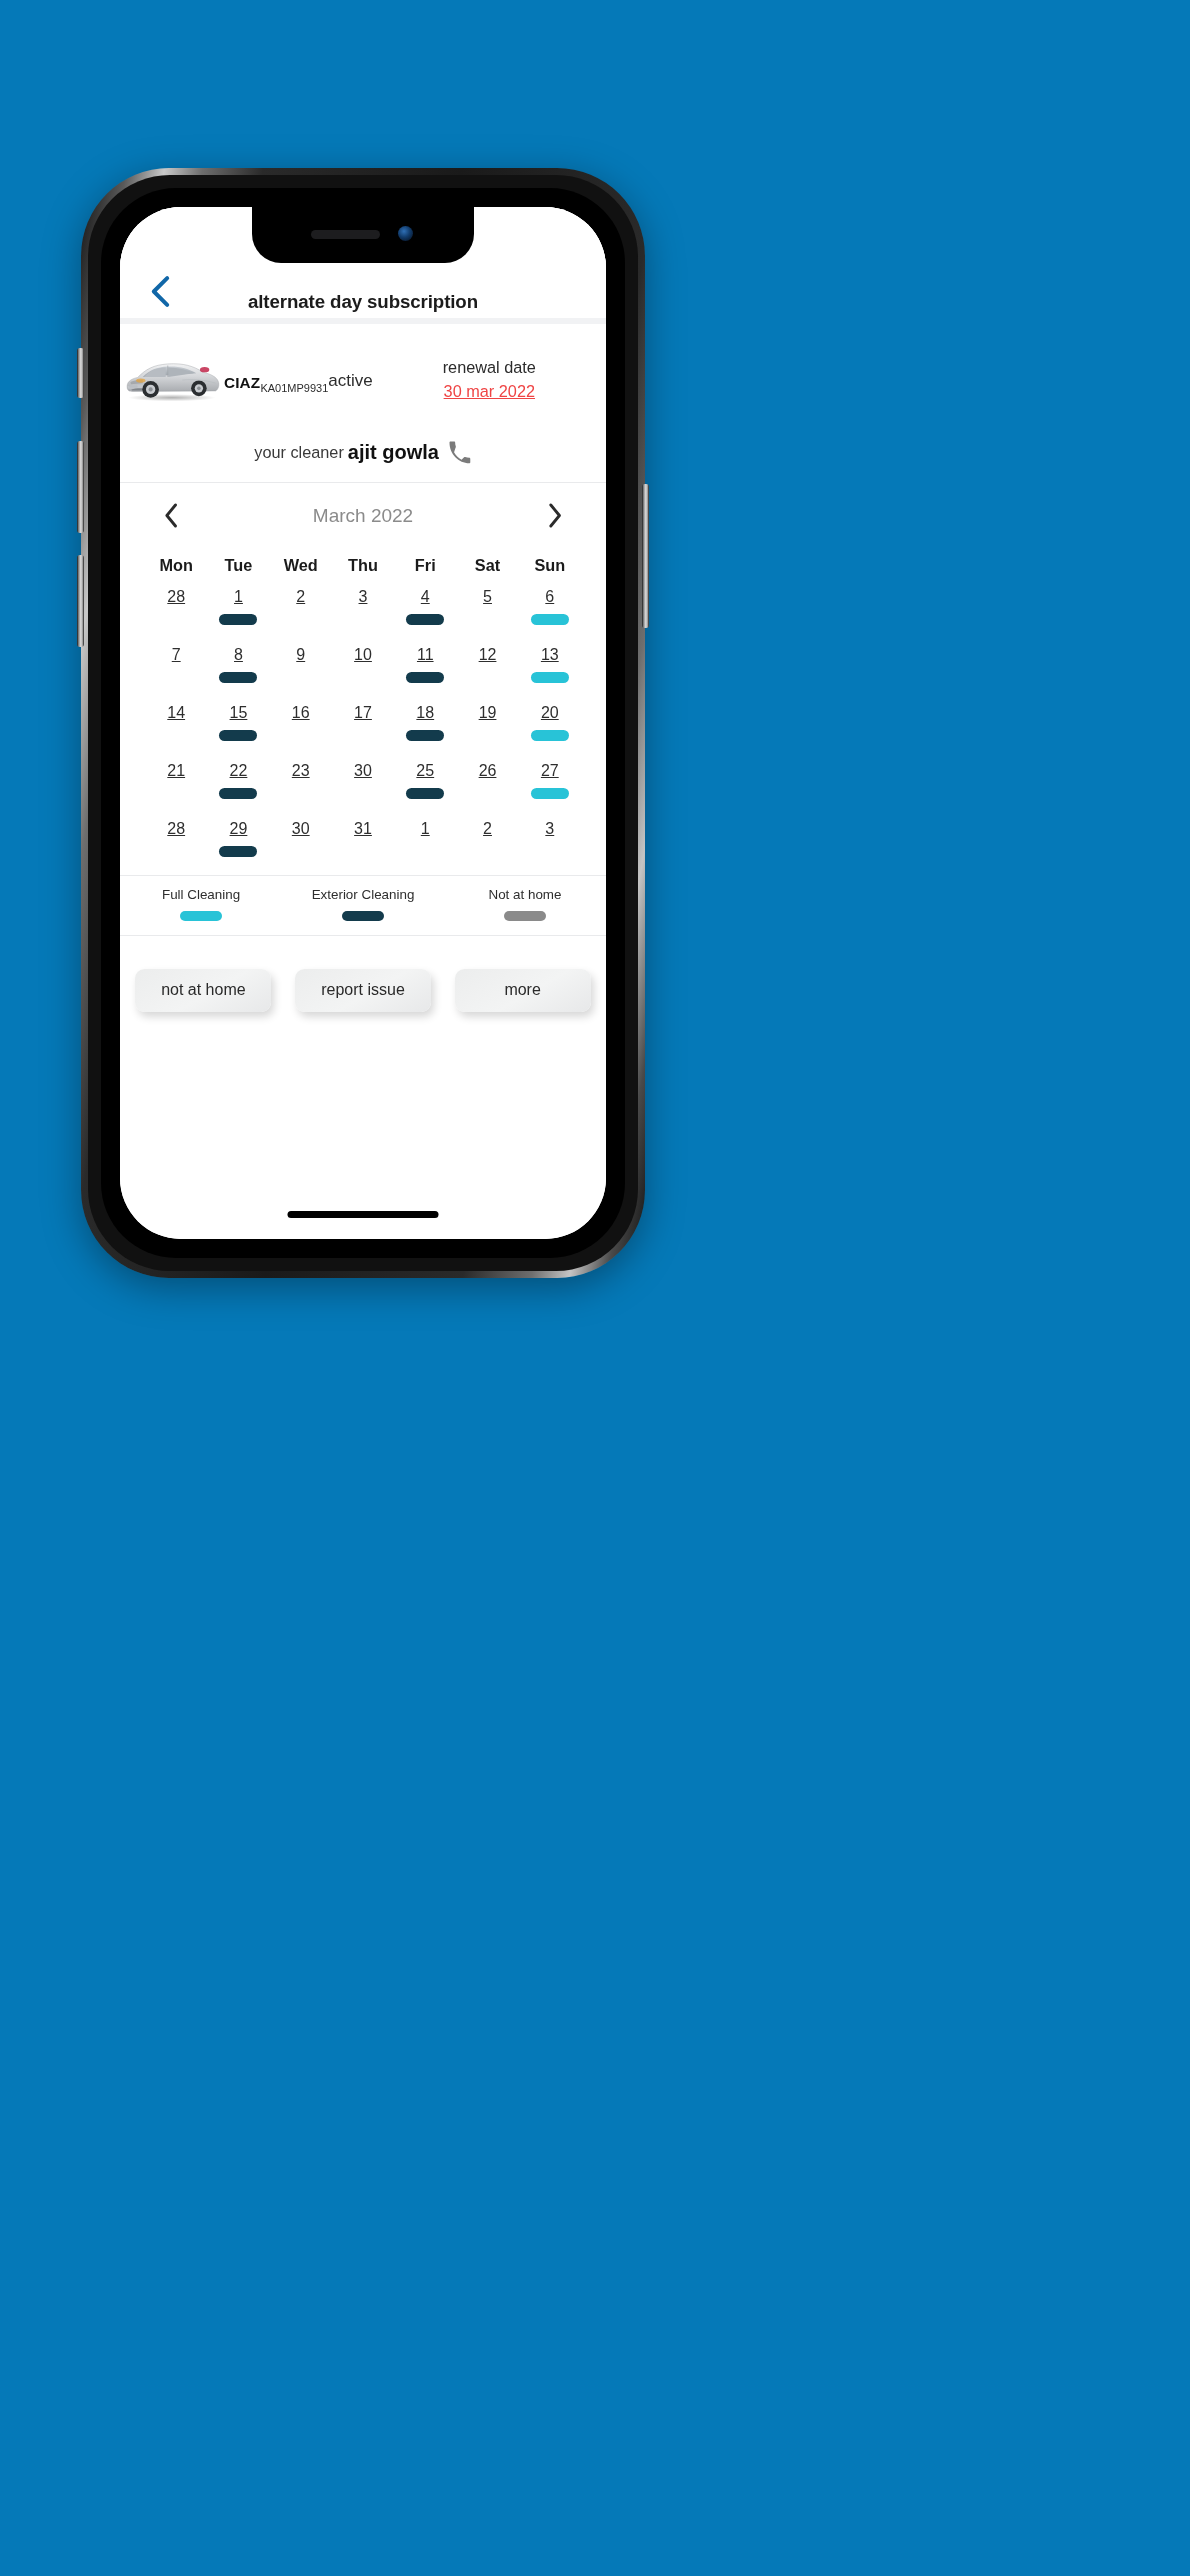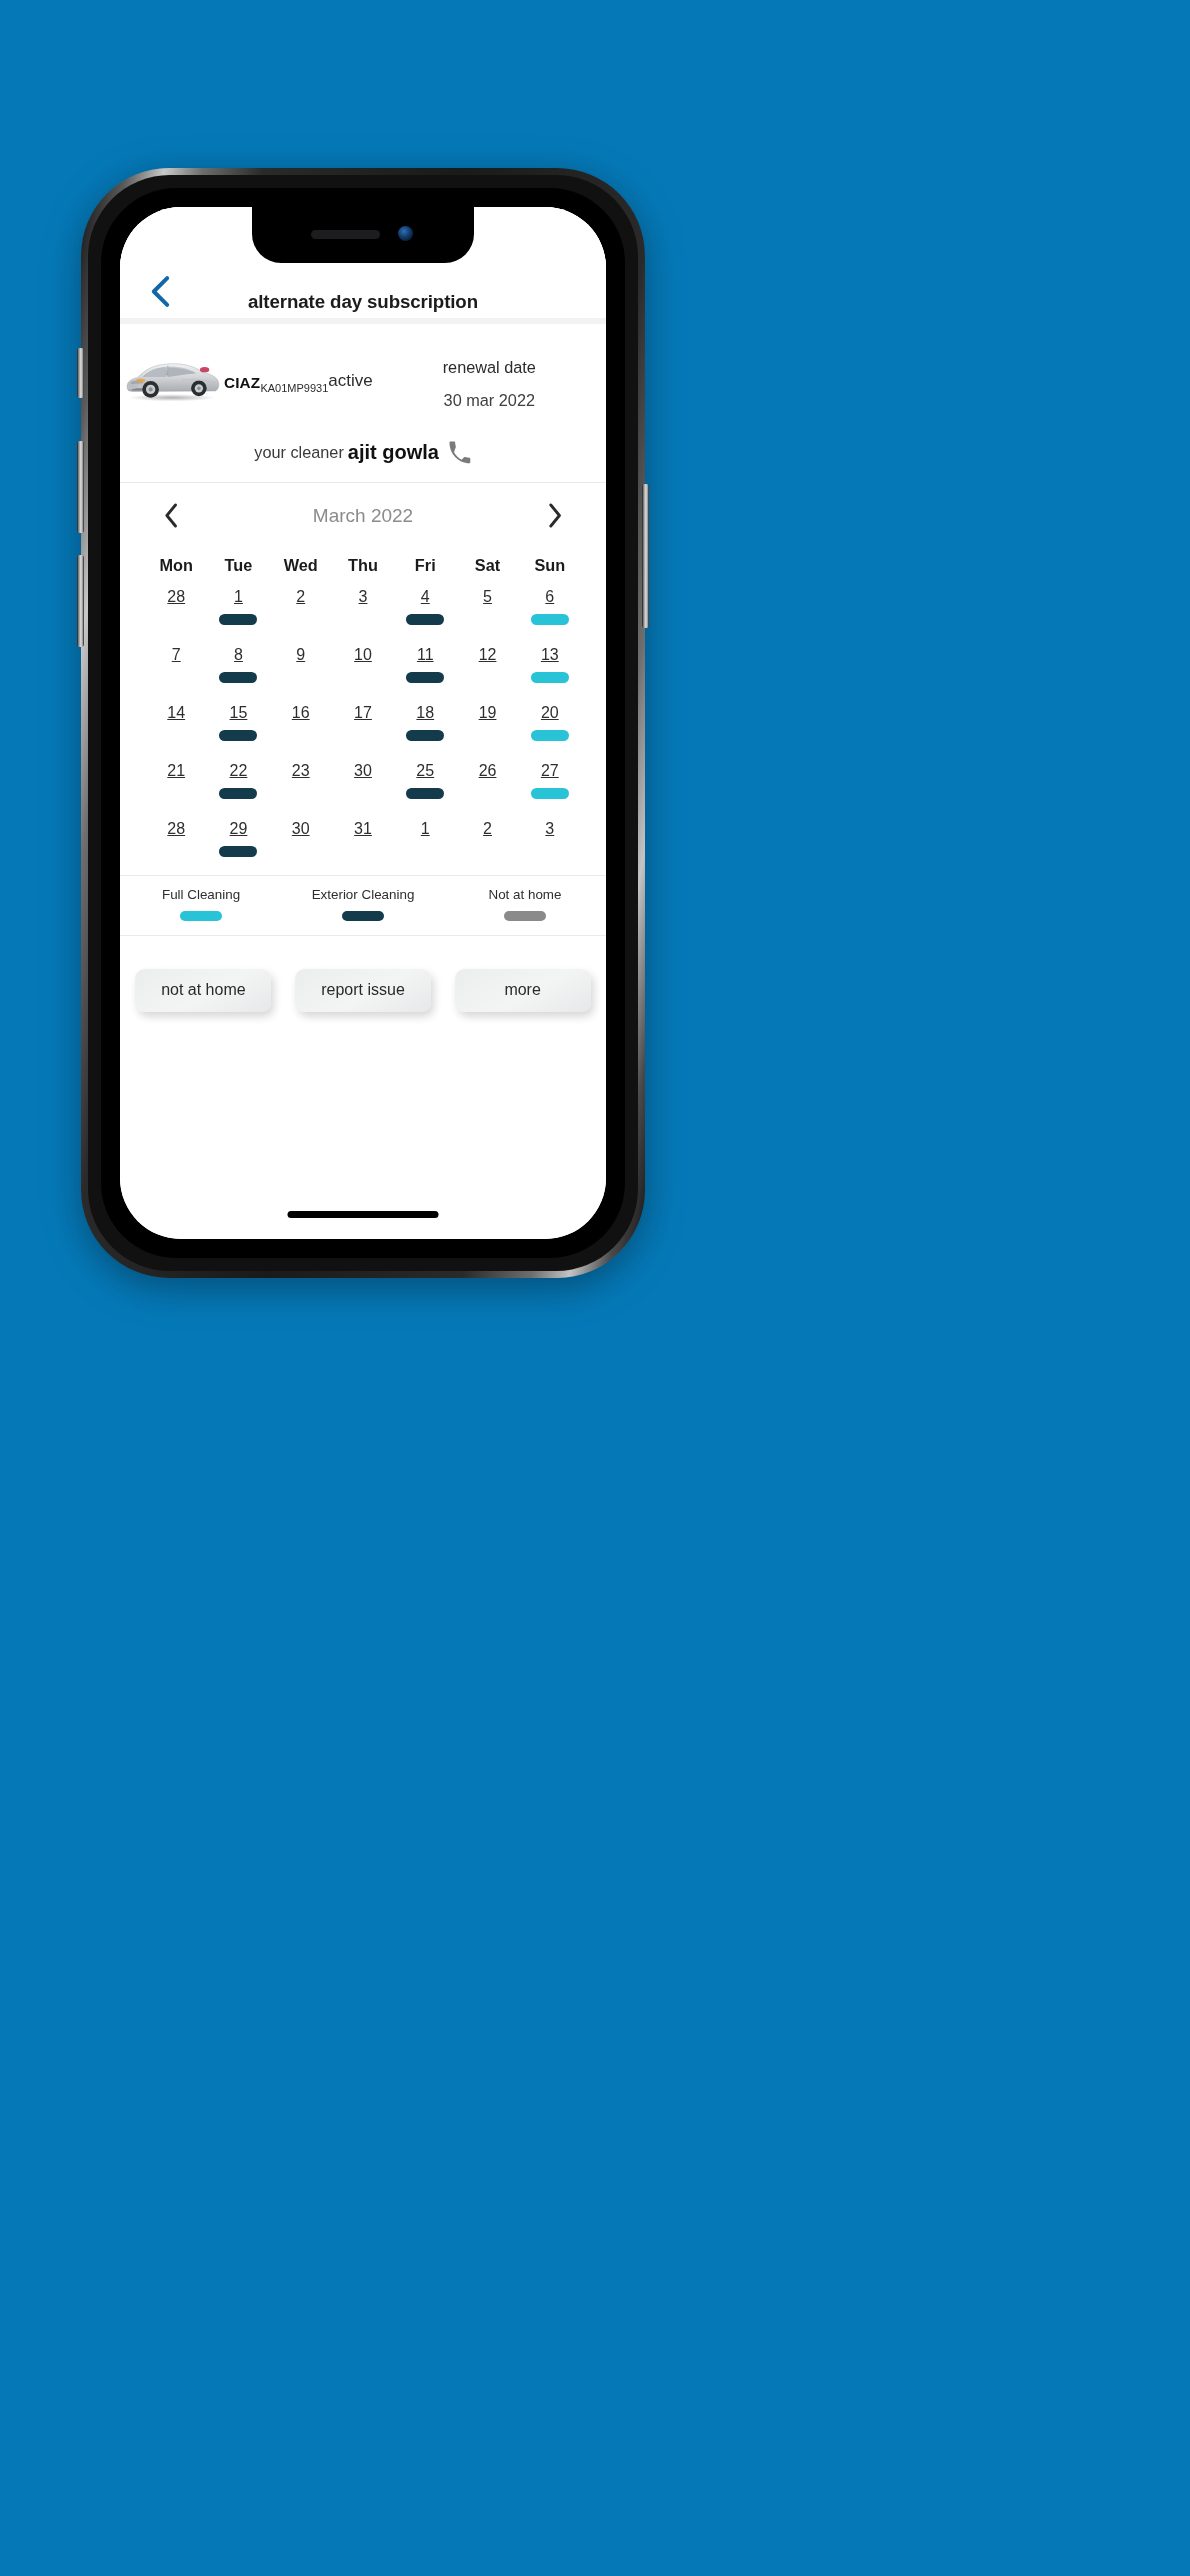--- a/index.html
+++ b/index.html
@@ -166,21 +166,21 @@
     color:#2c2c2c;
   }
   .vehicle-right {
     width:48%;
     padding-top:21px;
     display:flex;
     flex-direction:column;
     align-items:center;
   }
   .renewal-label { font-size:16.3px; color:#2b2b2b; }
-  .renewal-date  { font-size:16.3px; color:#404040; margin-top:14px; }
+  .renewal-date  { font-size:16.3px; color:#ef4444; margin-top:5px;text-decoration:underline; }
 
   .cleaner-row {
     flex:none;
     display:flex;
     align-items:center;
     justify-content:center;
     gap:4px;
     padding:13.4px 0 17px 0;
   }
   .cleaner-label { font-size:16.3px; color:#3a3a3a; }

